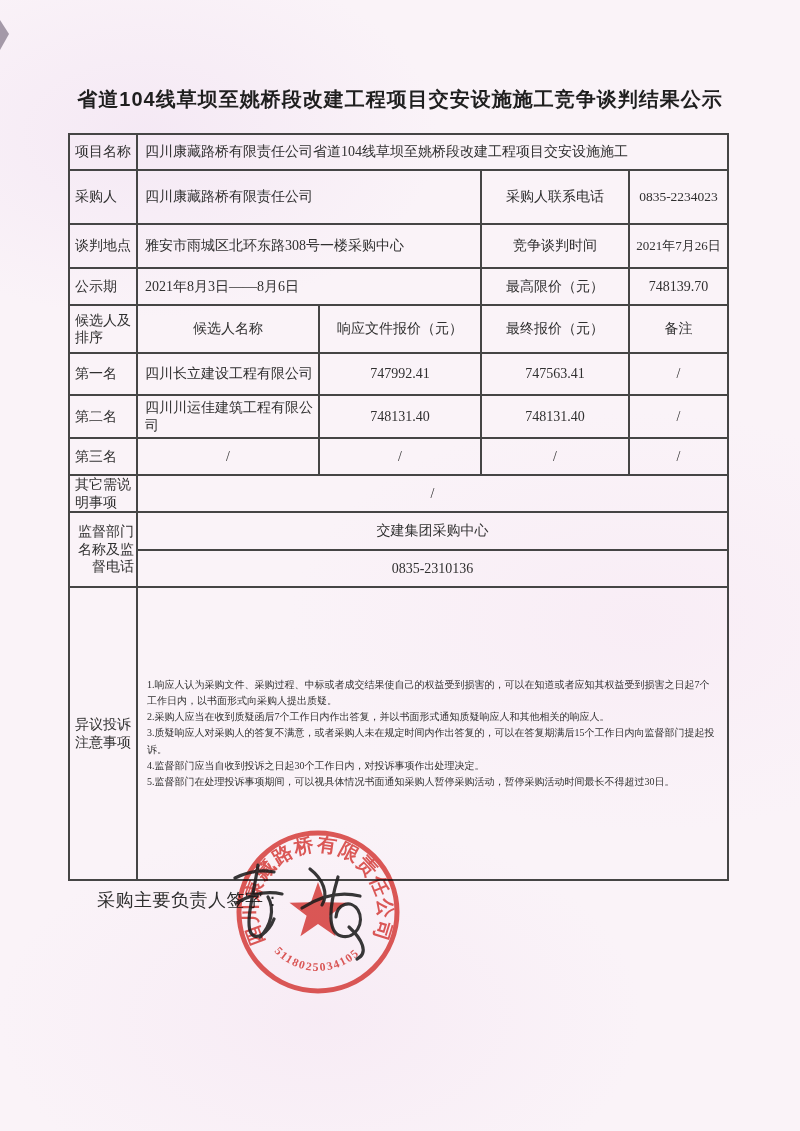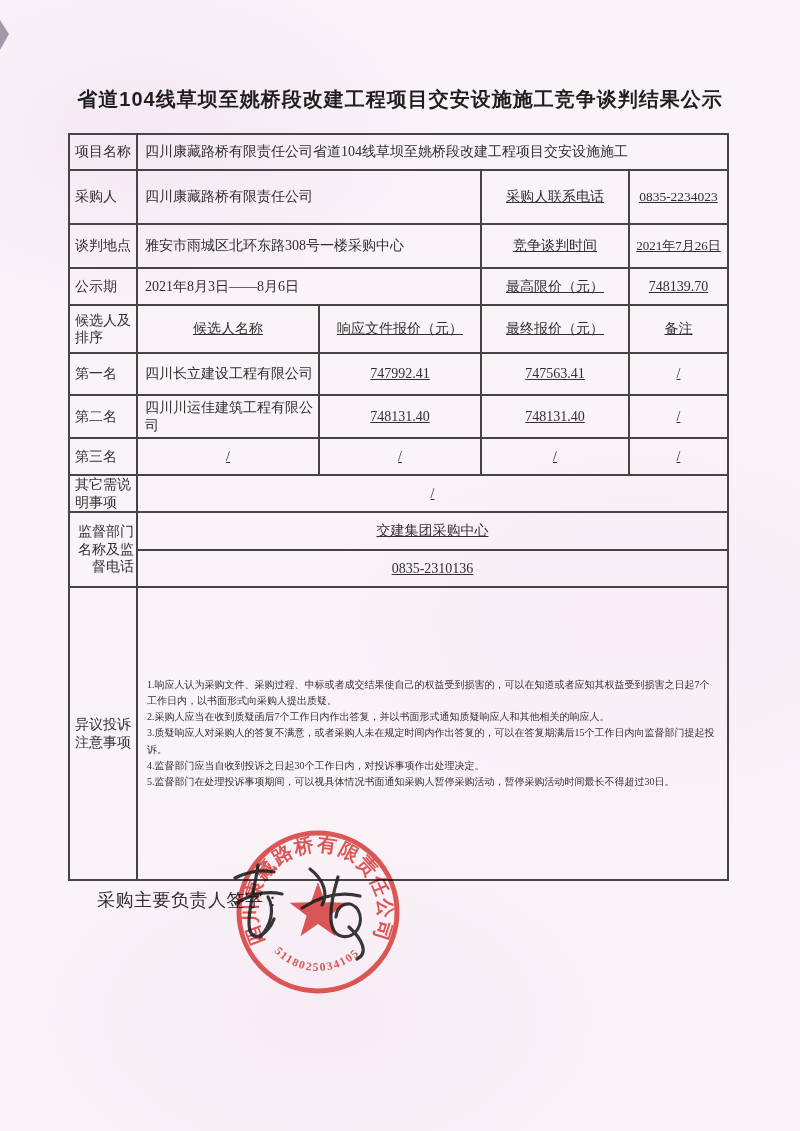--- a/index.html
+++ b/index.html
@@ -42,21 +42,21 @@
   }
   table.main td {
     border: 2px solid #454545;
     vertical-align: middle;
     line-height: 1.25;
     overflow: hidden;
   }
   td.lbl { padding-left: 5px; padding-right: 2px; white-space: pre-line; text-align: left; }
   td.lbl-ctr { padding: 0 2px; white-space: pre-line; text-align: right; }
   td.vleft { padding-left: 7px; padding-right: 4px; text-align: left; }
-  td.ctr { text-align: center; padding: 8px 2px; text-decoration: underline; }
+  td.ctr { text-align: center; padding: 8px 2px; }
   td.notice-cell { padding: 10px 9px; }
   .notice-item { font-size: 10px; line-height: 1.62; text-align: left; }
   .sign-label {
     position: absolute; left: 71px; top: 888px;
     font-size: 18px;
     color: #2e2e2e;
     letter-spacing: .5px;
     margin-left: 26px;
   }
   .stamp-wrap {

